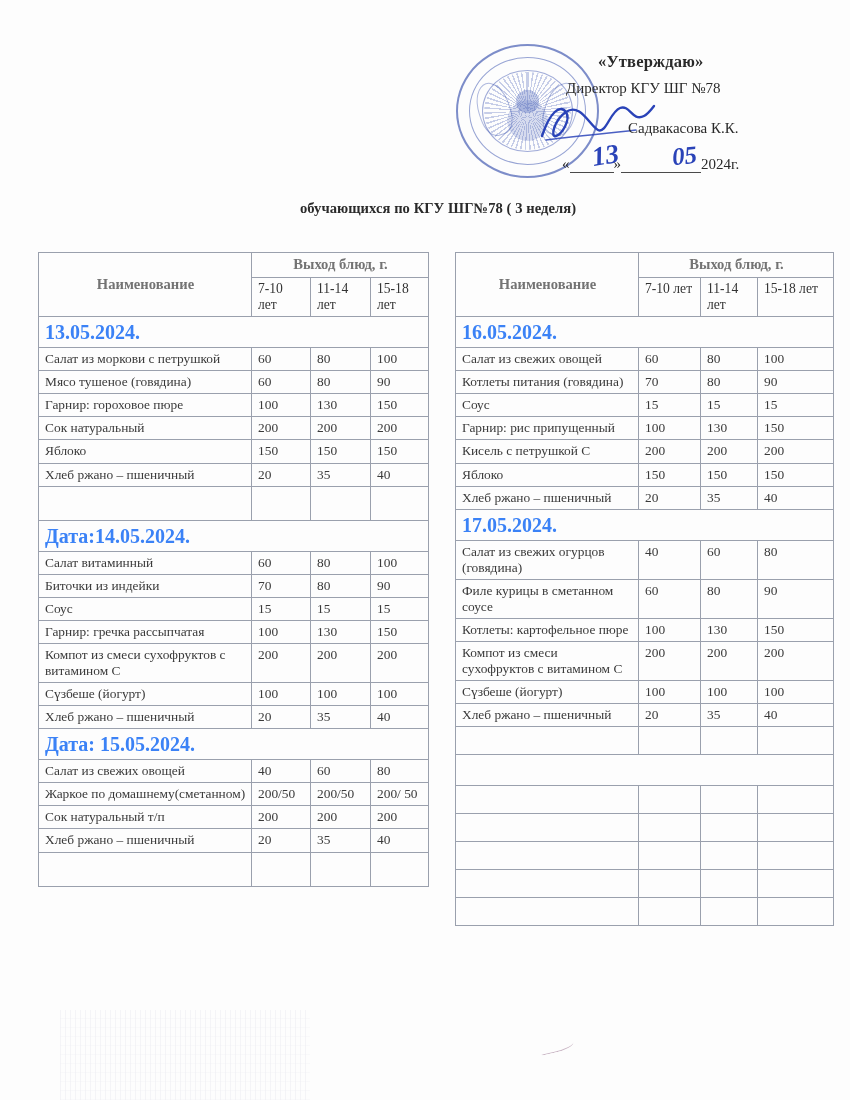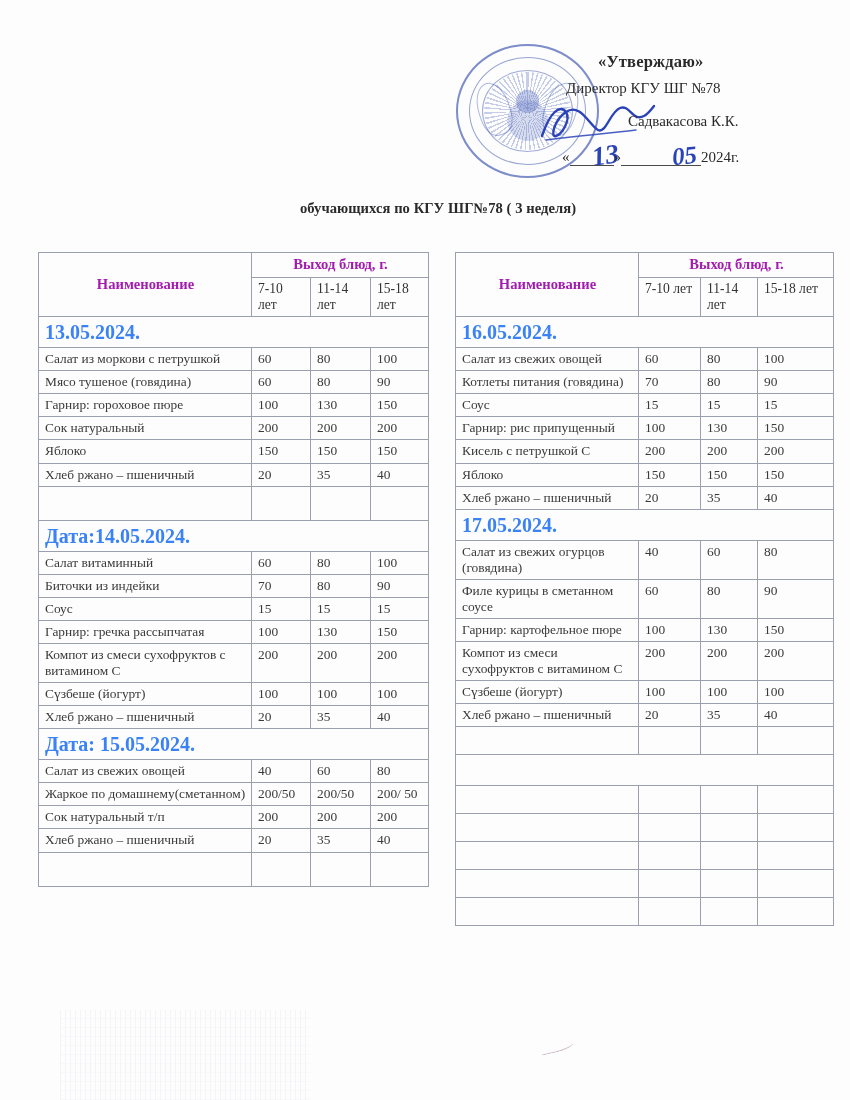--- a/index.html
+++ b/index.html
@@ -57,21 +57,21 @@
     margin-left: 38px;
   }
   .approval .line2 {
     font-size: 15px;
     margin-top: 8px;
     margin-left: 6px;
     white-space: nowrap;
   }
   .approval .line3 {
     font-size: 15px;
-    margin-top: 16px;
+    margin-top: 23px;
     margin-left: 68px;
     white-space: nowrap;
   }
   .approval .line4 {
     font-size: 15px;
     margin-top: 19px;
     margin-left: 2px;
     white-space: nowrap;
   }
   .approval .line4 .rule {
@@ -197,21 +197,21 @@
     vertical-align: top;
     font-weight: normal;
     text-align: left;
     color: #3a3a3a;
   }
   .tbl .hdr-name,
   .tbl .hdr-group {
     text-align: center;
     font-weight: bold;
     font-size: 14.6px;
-    color: #a21caf;
+    color: #737373;
     vertical-align: middle;
   }
   .tbl .hdr-age {
     font-size: 13.6px;
     color: #333;
     vertical-align: top;
   }
   .tbl td.num { text-align: left; }
   .tbl tr.date-row td {
     font-weight: bold;
@@ -490,21 +490,21 @@
           <td class="num">60</td>
           <td class="num">80</td>
         </tr>
         <tr>
           <td>Филе курицы в сметанном соусе</td>
           <td class="num">60</td>
           <td class="num">80</td>
           <td class="num">90</td>
         </tr>
         <tr>
-          <td>Гарнир: картофельное пюре</td>
+          <td>Котлеты: картофельное пюре</td>
           <td class="num">100</td>
           <td class="num">130</td>
           <td class="num">150</td>
         </tr>
         <tr>
           <td>Компот из смеси сухофруктов с витамином С</td>
           <td class="num">200</td>
           <td class="num">200</td>
           <td class="num">200</td>
         </tr>

